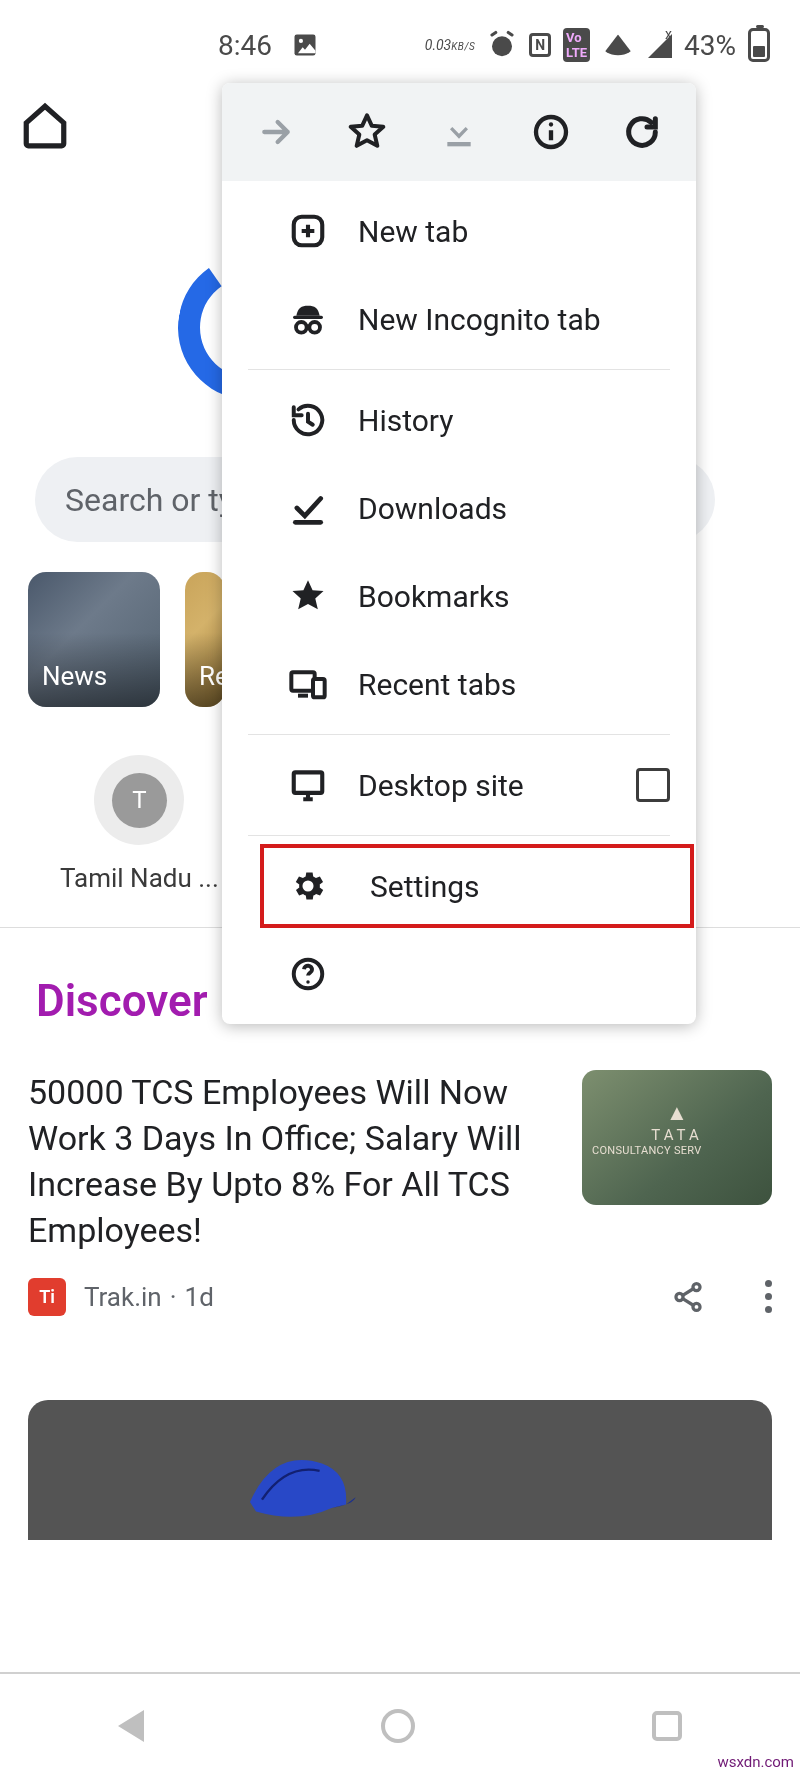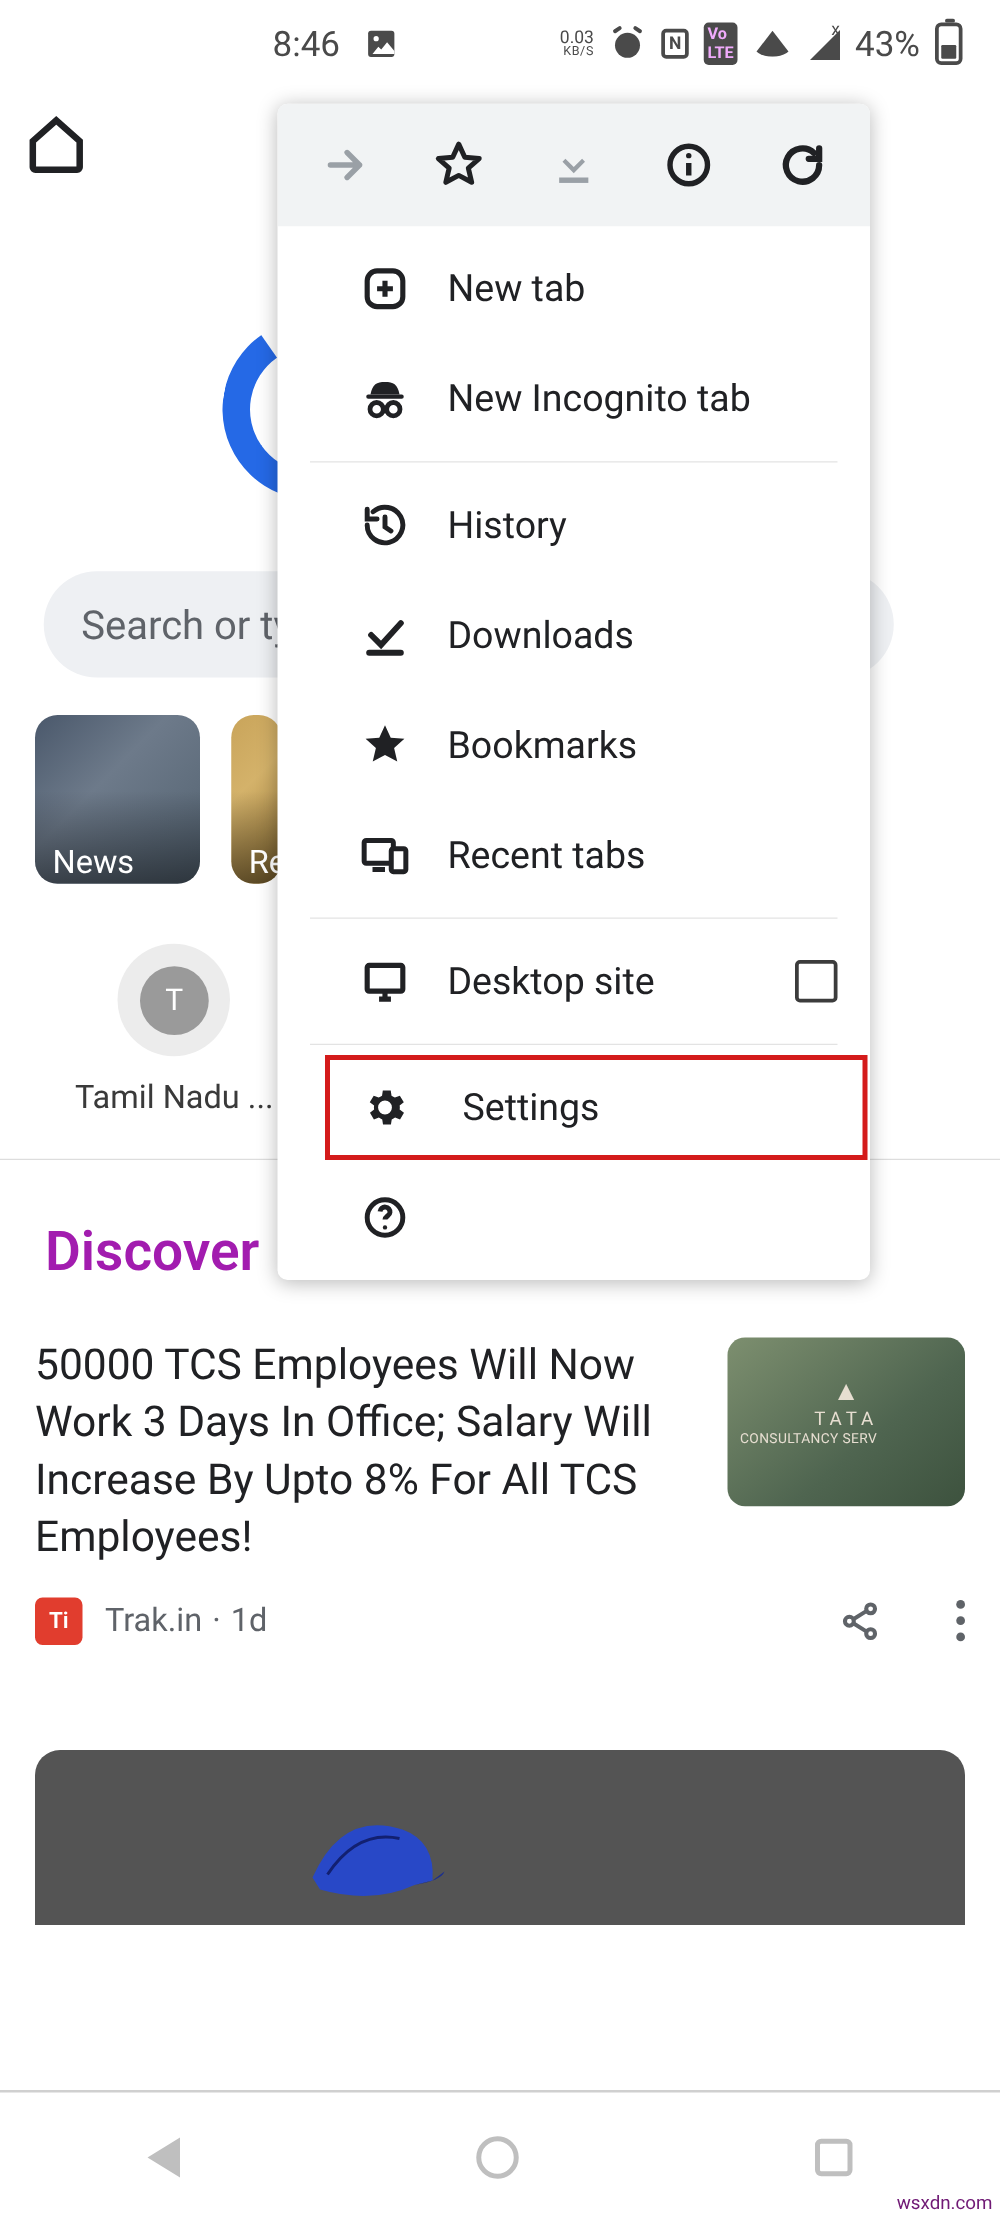--- a/index.html
+++ b/index.html
@@ -14,24 +14,25 @@
   }
   
   .status-bar {
     height: 70px;
     display: flex;
     align-items: center;
     justify-content: space-between;
     padding: 0 30px;
     font-size: 28px;
     color: #4a4a4a;
+    margin-top: 10px;
   }
   .status-left { display: flex; align-items: center; gap: 18px; }
   .status-right { display: flex; align-items: center; gap: 12px; }
-  .status-smalltext { font-size: 14px; line-height: 1; display:flex;flex-direction:column;align-items:flex-end;}
+  .status-smalltext { font-size: 14px; line-height: 1; display:flex;flex-direction:row;align-items:flex-end;font-style:italic;}
   .status-smalltext .u{font-size:10px;letter-spacing:0.5px;}
   .status-icon { width:30px;height:30px;display:inline-flex;align-items:center;justify-content:center;}
   .status-box{border:3px solid #4a4a4a;border-radius:4px;font-size:14px;font-weight:bold;padding:1px 3px;}
   .status-boxi{background:#4a4a4a;color:#f0abfc;border-radius:4px;font-size:13px;font-weight:bold;padding:2px 3px;}
   .battery-frame{border:3px solid #4a4a4a;border-radius:5px;width:22px;height:34px;position:relative;}
   .battery-frame::before{content:'';position:absolute;top:-6px;left:5px;width:8px;height:3px;background:#4a4a4a;border-radius:2px;}
   .battery-frame::after{content:'';position:absolute;bottom:2px;left:2px;right:2px;height:40%;background:#4a4a4a;border-radius:1px;}
   .wifi{width:0;height:0;border-left:16px solid transparent;border-right:16px solid transparent;border-bottom:26px solid #4a4a4a;border-radius:50%;transform:scaleY(0.8);}
   .signal{width:26px;height:26px;position:relative;}
   .signal::after{content:'';position:absolute;bottom:0;right:0;width:0;height:0;border-style:solid;border-width:0 0 24px 24px;border-color:transparent transparent #4a4a4a transparent;}
@@ -40,21 +41,21 @@
   .home-bar{padding:20px 20px 0 20px;}
   .home-outline{width:50px;height:50px;}
   
   .logo-arc{position:absolute;left:178px;top:255px;width:145px;height:145px;border:22px solid #2569e6;border-radius:50%;border-top-color:transparent;border-right-color:transparent;transform:rotate(10deg);}
   
   .search-pill{position:absolute;left:35px;top:457px;width:680px;height:85px;background:#eef0f3;border-radius:50px;display:flex;align-items:center;padding:0 30px;font-size:32px;color:#5f6369;}
   
   .tile-row{position:absolute;top:572px;left:28px;display:flex;gap:25px;}
   .tile{width:132px;height:135px;border-radius:18px;position:relative;overflow:hidden;background:#999;}
   .tile .shade{position:absolute;inset:0;background:linear-gradient(to top,rgba(0,0,0,0.45),transparent 55%);}
-  .tile .lab{position:absolute;left:14px;bottom:2px;color:#fff;font-size:26px;}
+  .tile .lab{position:absolute;left:14px;bottom:16px;color:#fff;font-size:26px;}
   .tile-news{background:linear-gradient(135deg,#4a586b 0%,#6d7a8a 40%,#52616f 100%);}
   .tile-re{background:linear-gradient(135deg,#c9a45a,#d4b26a 40%,#9a7a3a);}
   
   .avatar-wrap{position:absolute;top:755px;left:60px;text-align:center;}
   .avatar{width:90px;height:90px;border-radius:50%;background:#ececec;display:flex;align-items:center;justify-content:center;margin:0 auto 18px;}
   .avatar .dot{width:55px;height:55px;border-radius:50%;background:#9a9a9a;color:#fff;display:flex;align-items:center;justify-content:center;font-size:24px;}
   .avatar-label{font-size:26px;color:#3a3a3a;}
   
   .full-div{position:absolute;left:0;right:0;top:927px;height:1px;background:#ddd;}
   

